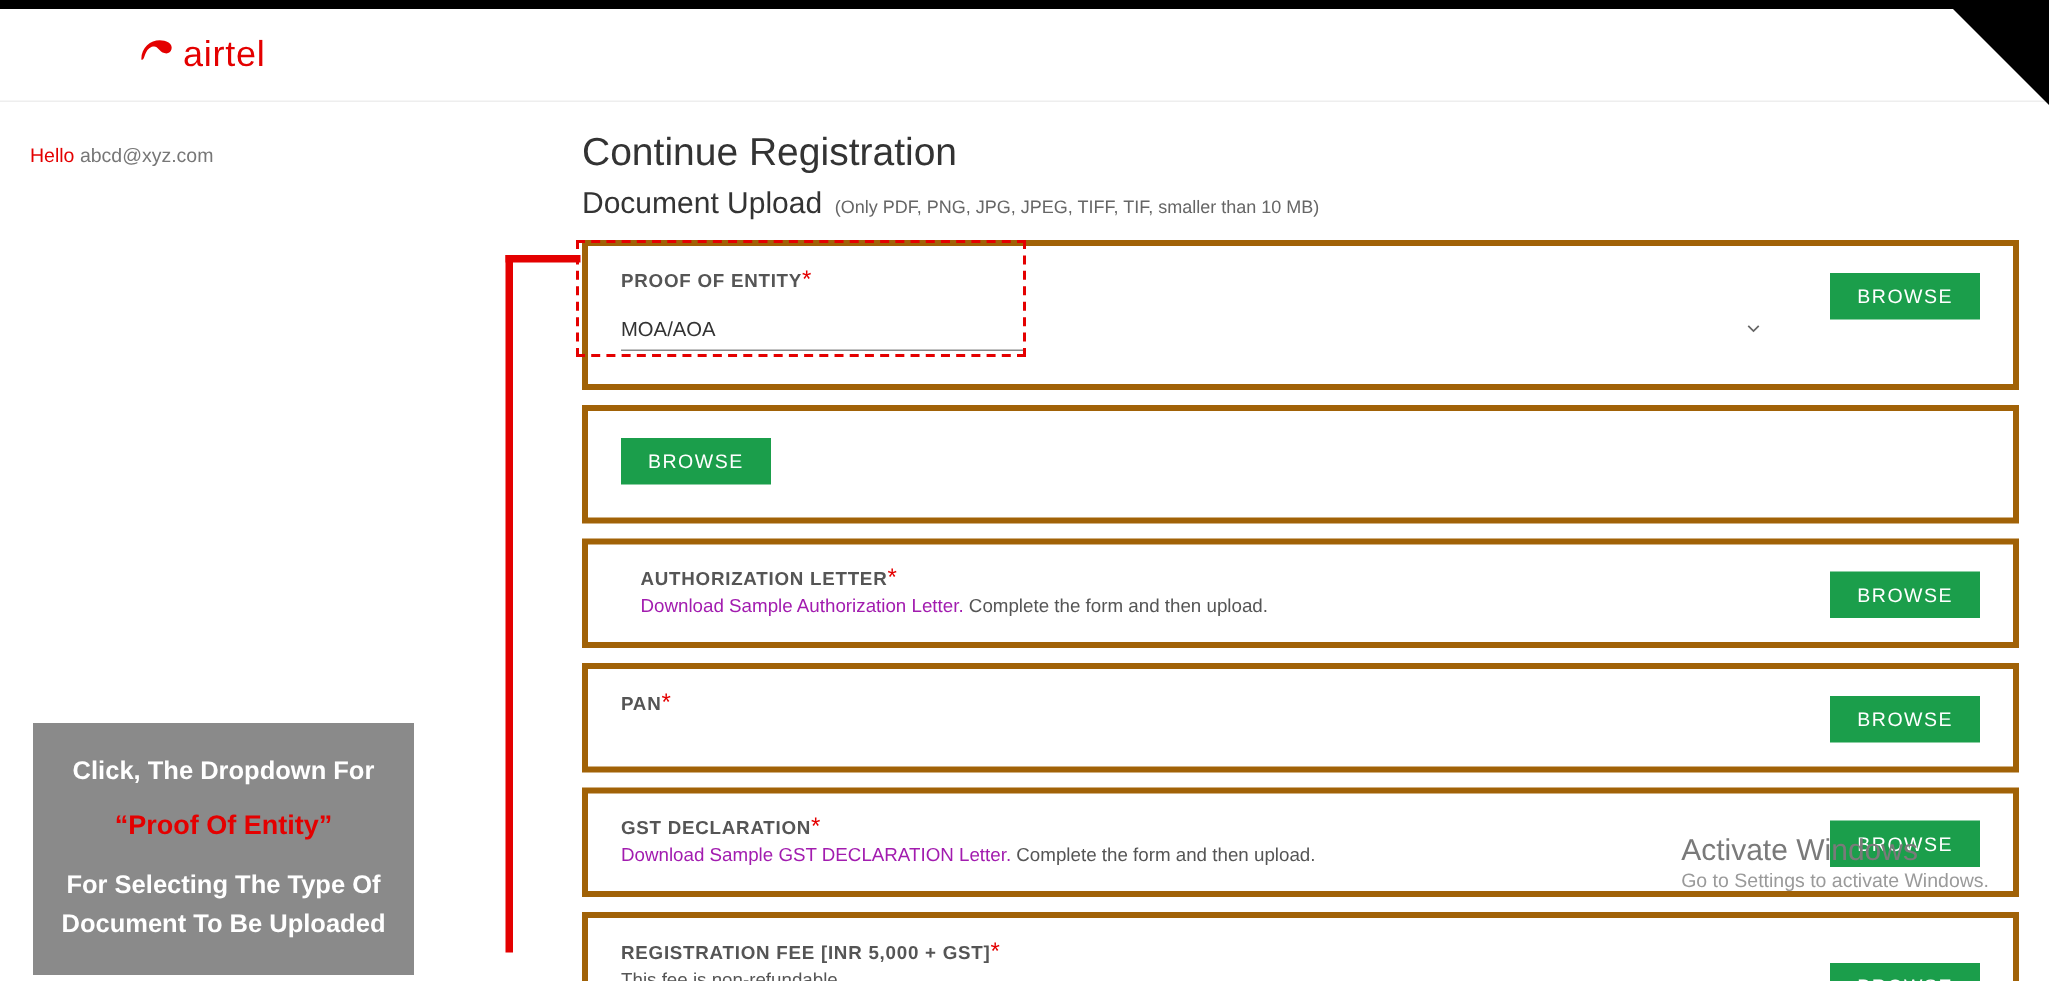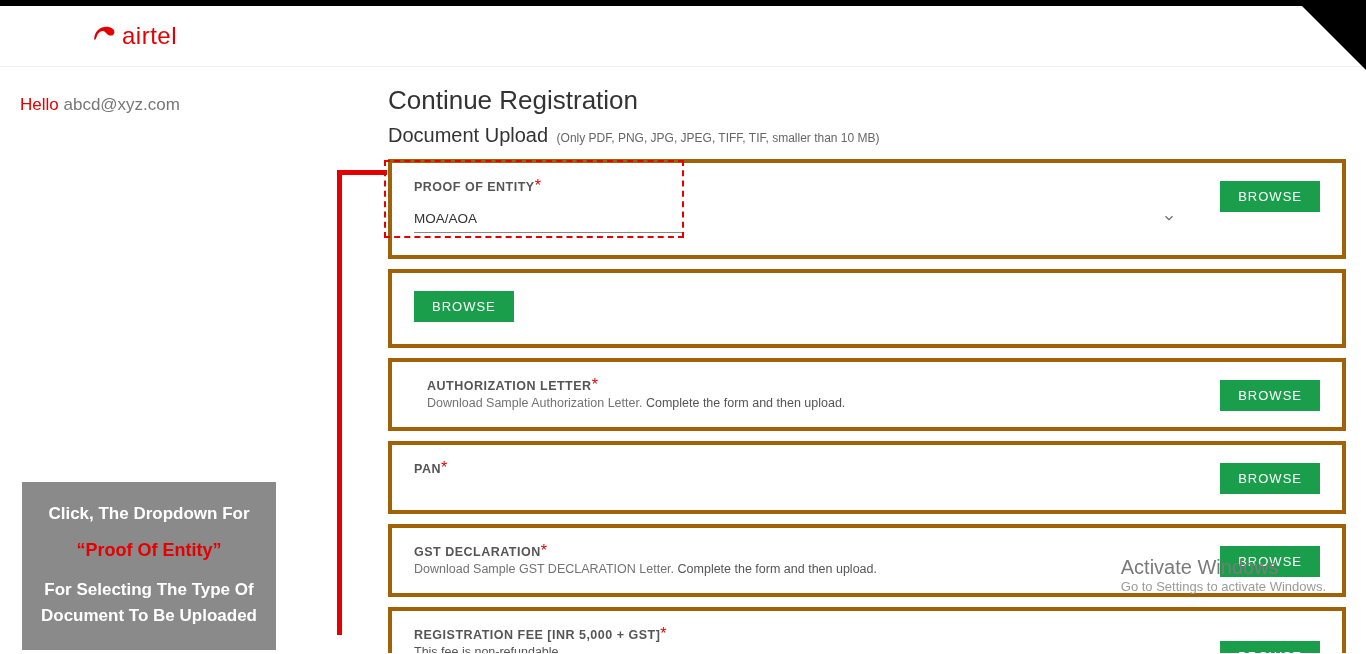--- a/index.html
+++ b/index.html
@@ -10,39 +10,39 @@
       border-top:70px solid #000; border-left:70px solid transparent; z-index:10; }
 
     .header { padding:14px 0 14px 90px; border-bottom:1px solid #eee; background:#fff; }
     .logo { display:flex; align-items:center; gap:4px; }
     .logo-svg { width:28px; height:28px; }
     .logo-text { color:#e40000; font-size:24px; font-weight:400; letter-spacing:0.5px; }
 
     .layout { display:flex; height:calc(100% - 6px - 62px); }
 
     .sidebar { width:370px; padding:28px 20px 0 20px; position:relative; }
-    .greet { font-size:17px; margin-bottom:40px; }
+    .greet { font-size:13px; margin-bottom:40px; }
     .greet .hello { color:#e40000; }
     .greet .email { color:#777; }
 
     .menu { list-style:none; padding-left:18px; }
     .menu li { font-size:13.5px; letter-spacing:0.5px; color:#555; padding:4px 0; cursor:pointer; }
     .menu li.active { color:#e40000; font-weight:600; }
 
     .main { flex:1; padding:18px 20px 0 18px; overflow:hidden; }
     .page-title { font-size:26px; font-weight:400; color:#333; margin-bottom:8px; }
     .section-title { font-size:20px; font-weight:400; color:#333; display:inline-block; }
     .section-note  { font-size:12px; color:#666; margin-left:4px; }
 
     .form { margin-top:12px; }
     .block { border:4px solid #a16207; padding:14px 22px 22px 22px; margin-bottom:10px; display:flex; gap:40px; align-items:flex-start; position:relative; }
     .block .left { flex:1; }
     .block .label { font-size:12.5px; font-weight:600; letter-spacing:0.5px; color:#555; }
     .block .req { color:#e40000; }
-    .block .note-red { color:#737373; font-size:12.5px; }
+    .block .note-red { color:#a21caf; font-size:12.5px; }
     .block .note-grey{ color:#555;  font-size:12.5px; }
     .block .sub { margin-top:2px; font-size:12.5px; }
     .select { width:270px; border:none; border-bottom:1px solid #888; padding:6px 0; font-size:13.5px; color:#333;
       background:transparent; appearance:none; outline:none; margin-top:10px; }
     .select-wrap { position:relative; display:inline-block; }
     .chev { position:absolute; right:4px; top:16px; pointer-events:none; }
     .chev svg { width:14px; height:14px; stroke:#666; }
 
     .browse { background:#1b9e4b; color:#fff; border:none; padding:8px 18px; font-size:13px; letter-spacing:1px;
       cursor:pointer; margin-top:4px; }

